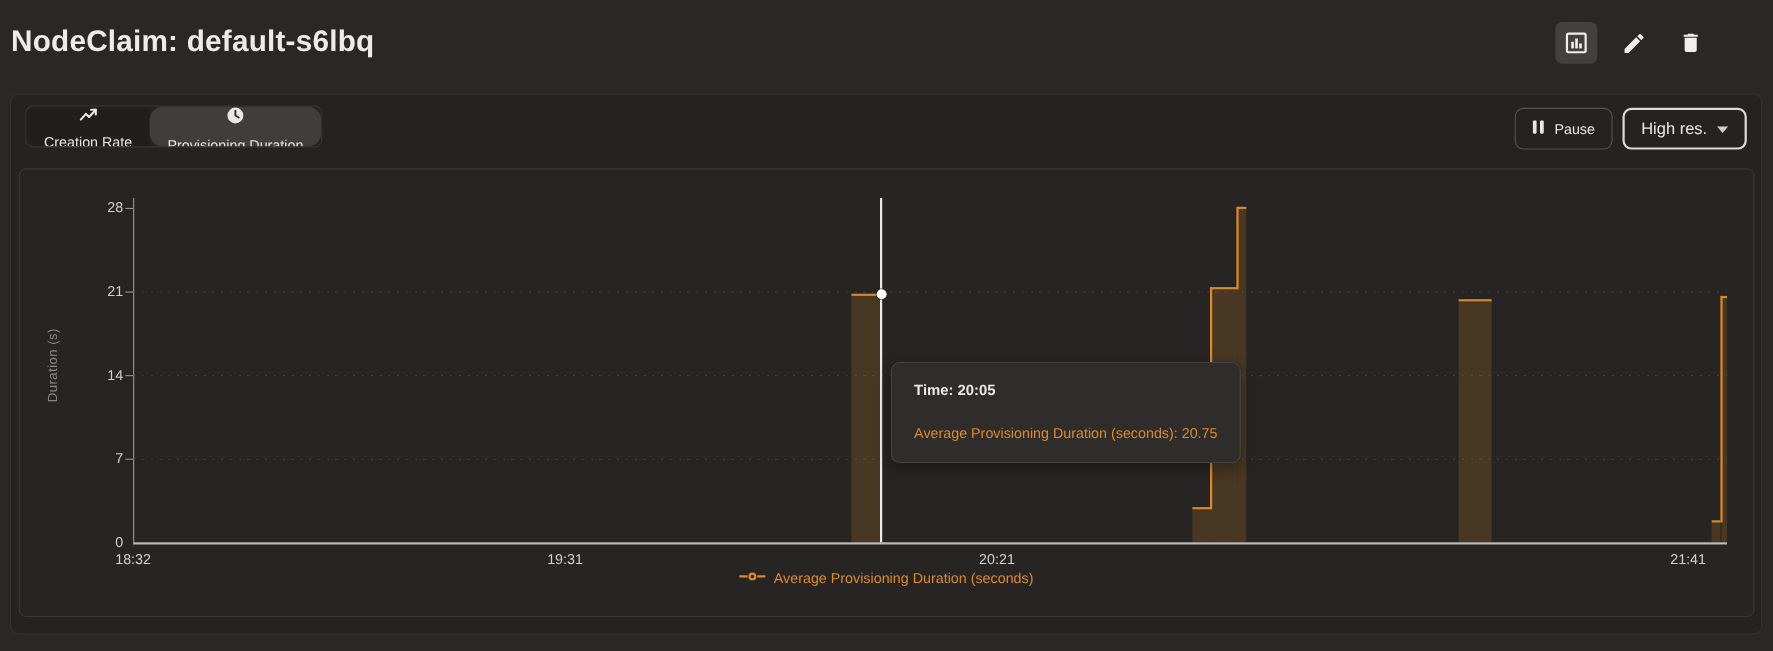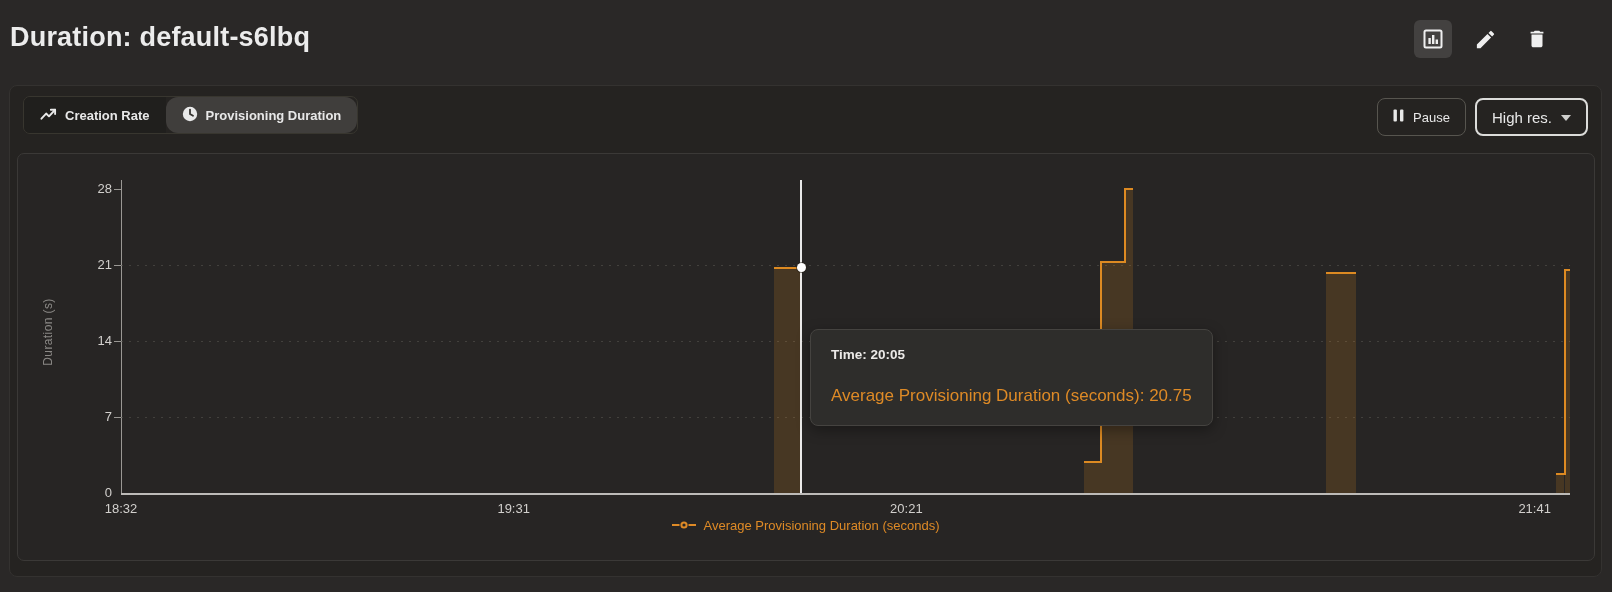--- a/index.html
+++ b/index.html
@@ -22,22 +22,22 @@
   .panel{
     position:absolute;left:9px;top:85px;width:1593px;height:492px;
     background:#252321;border:1px solid #343230;border-radius:8px;box-sizing:border-box;
   }
   
   .tab-group{
     position:absolute;left:13px;top:10px;height:38px;display:flex;
     border-radius:7px;overflow:hidden;border:1px solid #38362f;box-sizing:border-box;
   }
   .tab{
-    display:flex;align-items:center;gap:8px;padding:0 16px;font-size:13px;font-weight:700;
-    color:#e8e8e8;background:#201f1d;border:none;cursor:pointer;white-space:nowrap;
+    display:flex;align-items:center;gap:8px;padding:0 16px;font-size:13px;font-weight:400;
+    color:#e8e8e8;background:#201f1d;border:none;cursor:pointer;white-space:nowrap;flex-direction:column;
   }
   .tab.active{background:#403e3c;border-radius:12px;}
   .toolbar-right{position:absolute;right:13px;top:12px;display:flex;gap:9px;}
   .tool-btn{
     height:38px;display:flex;align-items:center;gap:9px;padding:0 15px;
     background:transparent;border:1px solid #57554f;border-radius:8px;cursor:pointer;
     color:#e8e8e8;font-family:"Liberation Sans",sans-serif;box-sizing:border-box;
   }
   .tool-btn.small{font-size:13px;}
   .tool-btn.big{font-size:15px;}
@@ -66,30 +66,30 @@
   .crosshair{position:absolute;width:2px;background:rgba(255,255,255,.9);z-index:3;}
   .hover-dot{position:absolute;width:9px;height:9px;border-radius:50%;background:#ffffff;
     box-shadow:0 0 0 1px rgba(40,35,25,.55);z-index:4;}
   
   .tooltip{
     position:absolute;left:792px;top:175px;z-index:5;
     background:#2e2d2b;border:1px solid #454340;border-radius:8px;
     padding:17px 20px 19px 20px;box-shadow:0 4px 14px rgba(0,0,0,.35);white-space:nowrap;
   }
   .tooltip .tt-time{color:#eceae8;font-size:13.5px;font-weight:600;margin-bottom:24px;}
-  .tooltip .tt-val{color:#de8a26;font-size:17px;font-weight:500;}
+  .tooltip .tt-val{color:#de8a26;font-size:13px;font-weight:500;}
   
   .legend{position:absolute;left:0;right:0;top:362px;display:flex;align-items:center;
     justify-content:center;gap:7px;z-index:2;}
   .legend-label{color:#de8a26;font-size:13px;font-weight:500;}
 </style>
 </head>
 <body>
 
-<div class="page-title">Duration: default-s6lbq</div>
+<div class="page-title">NodeClaim: default-s6lbq</div>
 
 <div class="header-actions">
   <button class="icon-btn active">
     <span>
       <svg width="24" height="24" viewBox="0 0 24 24">
         <rect x="3.5" y="3.5" width="17" height="17" rx="1.5" fill="none" stroke="#efefef" stroke-width="2"></rect>
         <rect x="7.4" y="11" width="2.4" height="6" fill="#efefef"></rect>
         <rect x="11" y="8" width="2.4" height="9" fill="#efefef"></rect>
         <rect x="14.6" y="12.5" width="2.4" height="4.5" fill="#efefef"></rect>
       </svg>

